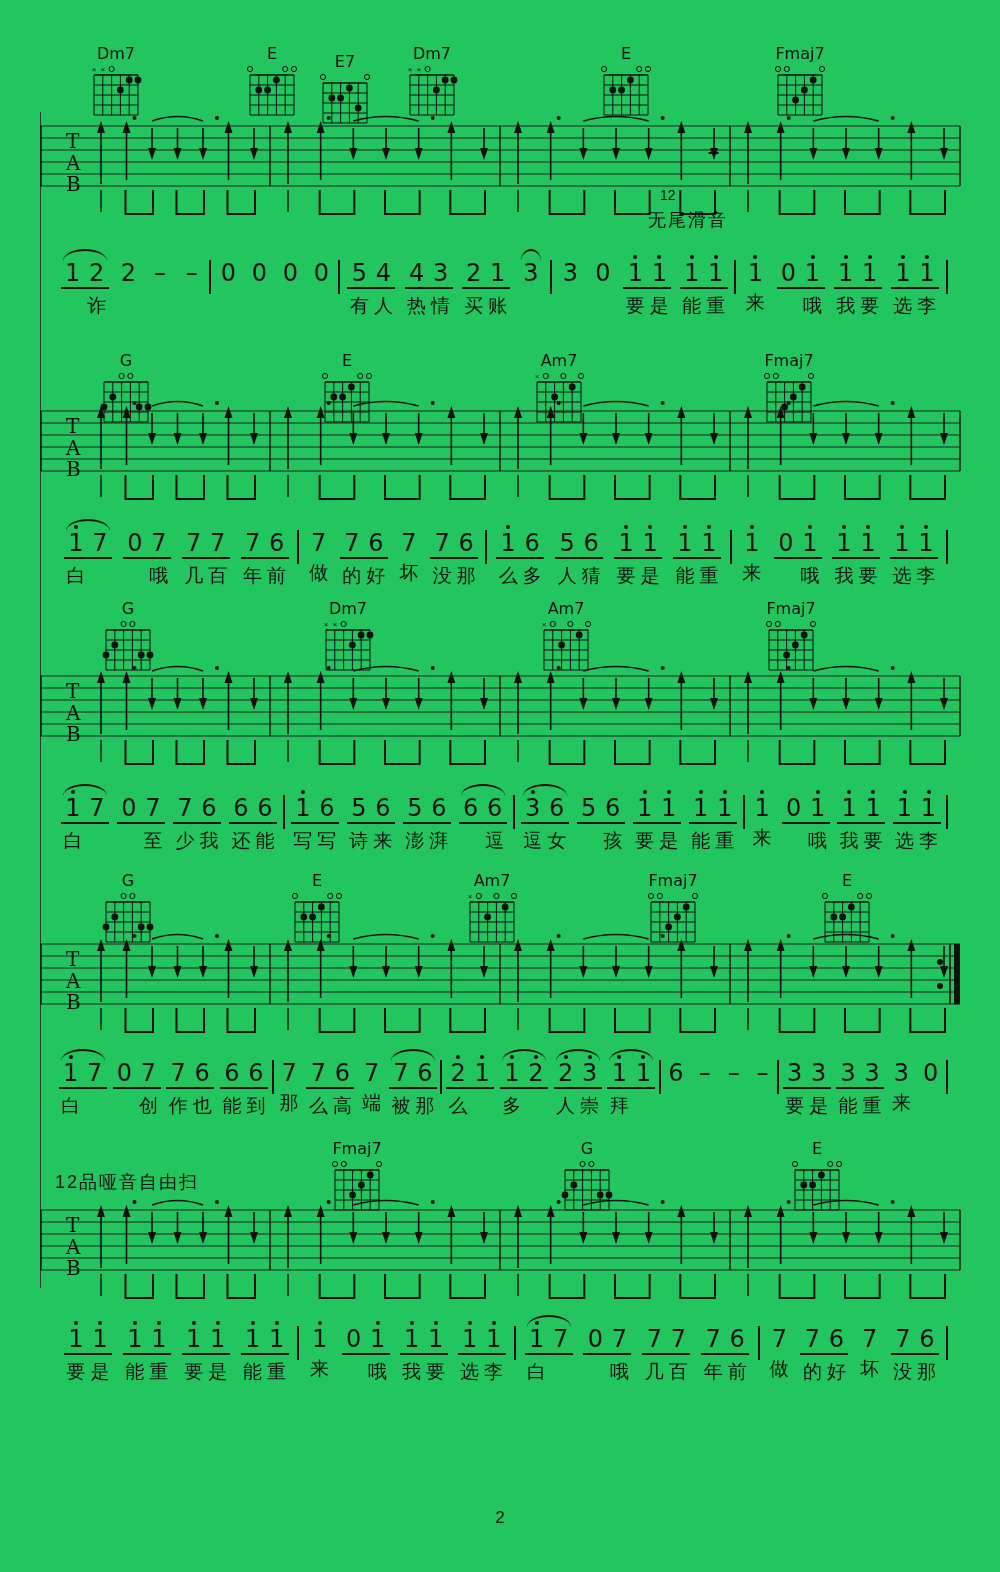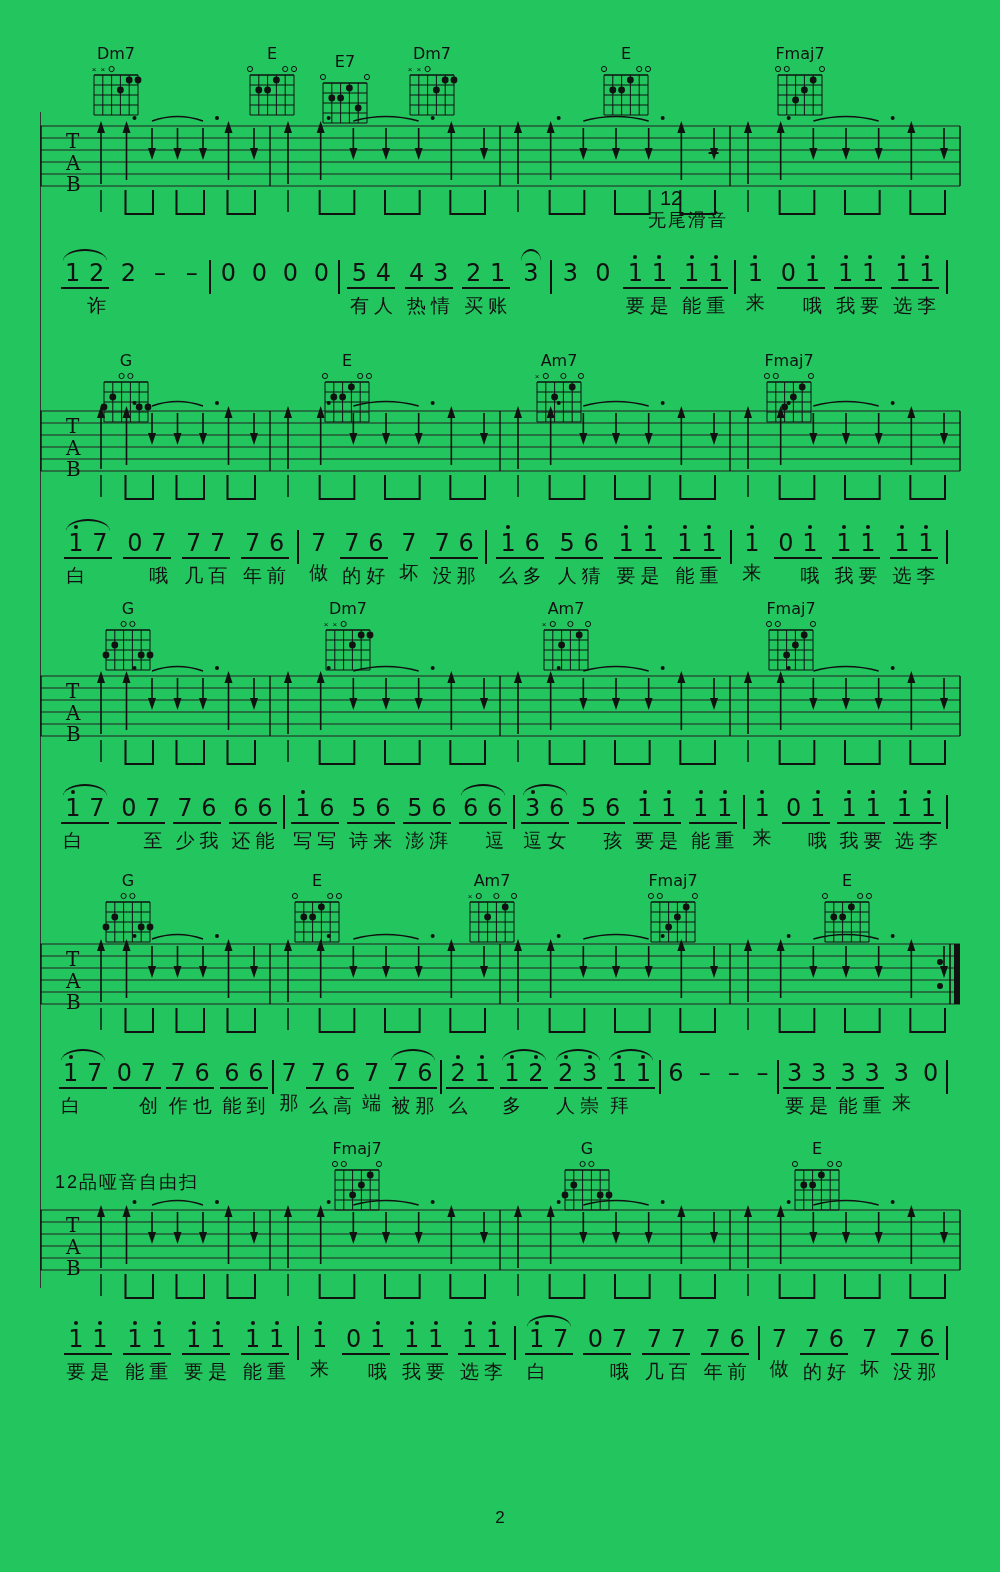--- a/index.html
+++ b/index.html
@@ -10,21 +10,21 @@
   
   .chord{position:absolute;width:58px;text-align:center;}
   .cname{font-size:16px;line-height:18px;font-family:"DejaVu Sans",sans-serif;white-space:nowrap;}
   .chord svg{display:block;margin:0 auto;}
   
   .staffwrap{position:absolute;left:40px;width:922px;height:130px;}
   .staffwrap svg{overflow:visible;}
   
   .ann{position:absolute;white-space:nowrap;}
   .ann.cjk{font-size:18px;letter-spacing:2px;}
-  .ann.small{font-size:20px;}
+  .ann.small{font-size:14px;}
   .ann.dash{font-size:20px;font-weight:bold;}
   
   .jline{position:absolute;left:55px;right:52px;display:flex;align-items:flex-start;}
   .jm{display:flex;justify-content:space-evenly;align-items:flex-start;}
   .jbar{width:2px;height:34px;background:#111;margin-top:8px;flex:none;}
   .beat{position:relative;display:flex;flex-direction:column;align-items:center;margin:0 2px;}
   .nrow{display:flex;}
   .nrow.ul{border-bottom:2px solid #111;padding-bottom:1px;}
   .note{width:24px;display:flex;flex-direction:column;align-items:center;}
   .ndot{height:9px;width:100%;display:flex;justify-content:center;align-items:center;}

